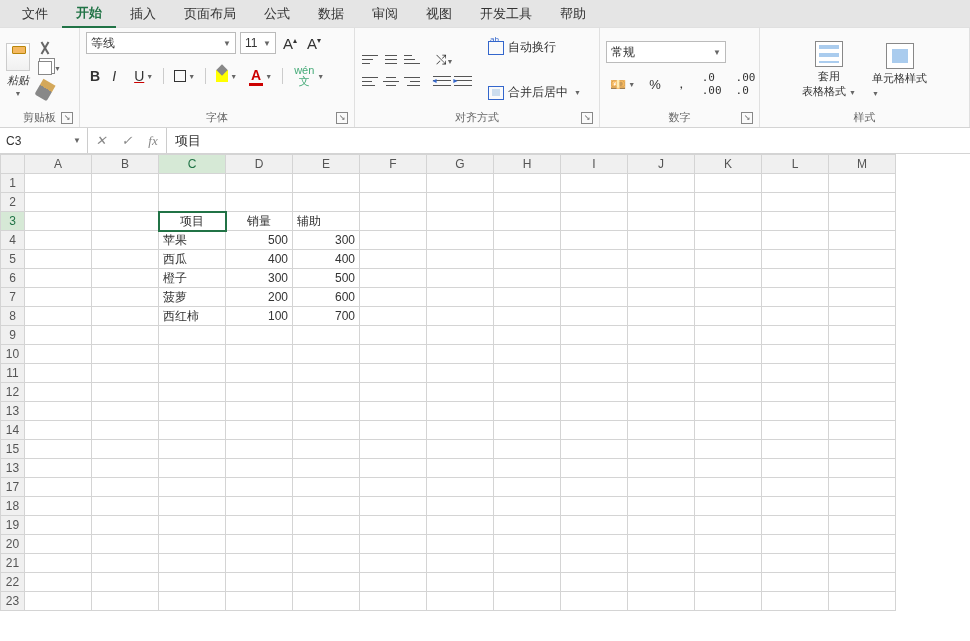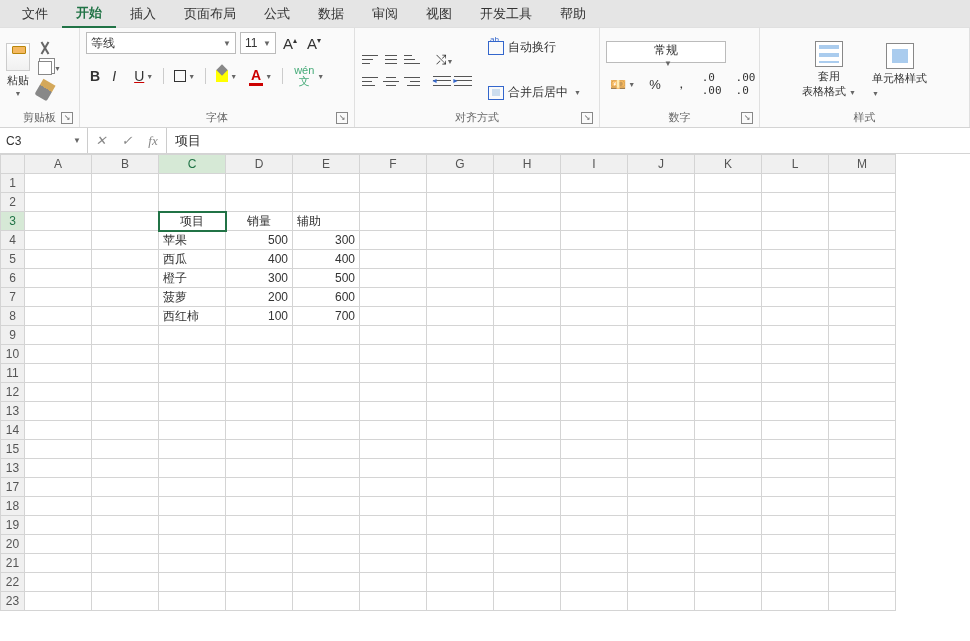--- a/index.html
+++ b/index.html
@@ -11,21 +11,21 @@
 .menu-item.active { color: #217346; border-bottom: 2px solid #217346; font-weight: 600; }
 
 
 .ribbon { display: flex; height: 100px; border-bottom: 1px solid #d4d4d4; background: #fafafa; }
 .ribbon-group { border-right: 1px solid #e0e0e0; display: flex; flex-direction: column; justify-content: space-between; padding: 4px 6px 2px 6px; }
 .ribbon-group-title { text-align: center; font-size: 11px; color: #666; padding-top: 2px; position: relative; }
 .ribbon-launcher { position: absolute; right: 0; bottom: 1px; width: 12px; height: 12px; border: 1px solid #888; font-size: 8px; line-height: 10px; text-align: center; color: #666; }
 .ribbon-controls { flex: 1; display: flex; align-items: center; gap: 4px; }
 
 
-.clip-left { display: flex; flex-direction: column; align-items: center; gap: 2px; }
+.clip-left { display: flex; flex-direction: column; align-items: center; gap: 2px; font-style: italic; }
 .clip-paste-icon { width: 24px; height: 28px; background: linear-gradient(#fff,#f0f0f0); border: 1px solid #ccc; position: relative; }
 .clip-paste-icon::after { content:""; position:absolute; top:2px; left:5px; width:12px; height:6px; background:#f4b860; border:1px solid #b8860b; border-radius:1px; }
 .clip-right { display: flex; flex-direction: column; gap: 6px; padding-left: 4px; }
 .clip-cut { width:14px; height:14px; position:relative; }
 .clip-cut::before,.clip-cut::after { content:""; position:absolute; width:2px; height:14px; background:#666; left:6px; }
 .clip-cut::before { transform:rotate(30deg); }
 .clip-cut::after { transform:rotate(-30deg); }
 .clip-copy { width:14px; height:14px; border:1px solid #888; background:#fff; box-shadow:2px -2px 0 #fff,2px -2px 0 1px #888; }
 .clip-brush { width:14px; height:18px; background:linear-gradient(#d4a85a 40%,#888 40%); border-radius:0 0 2px 2px; transform:rotate(30deg); }
 
@@ -61,21 +61,21 @@
 .indent-inc::before { content:"►"; }
 .wrap-merge { display:flex; flex-direction:column; gap:24px; margin-left:8px; }
 .wm-btn { display:flex; align-items:center; gap:4px; cursor:pointer; font-size:12px; padding:2px 4px; }
 .wrap-ic { width:16px; height:14px; border:1px solid #36c; position:relative; }
 .wrap-ic::after { content:"ab"; font-size:8px; position:absolute; top:-7px; left:1px; color:#36c; }
 .merge-ic { width:16px; height:14px; border:1px solid #36c; }
 .merge-ic::after { content:""; display:block; width:60%; height:60%; margin:20%; background:#cde; }
 
 
 .num-block { display:flex; flex-direction:column; gap:6px; }
-.num-combo { border:1px solid #bbb; background:#fff; height:22px; width:120px; padding:0 4px; display:flex; align-items:center; justify-content:space-between;flex-direction:column; }
+.num-combo { border:1px solid #bbb; background:#fff; height:22px; width:120px; padding:0 4px; display:flex; align-items:center; justify-content:space-between; }
 .num-row { display:flex; gap:6px; align-items:center; }
 .num-btn { cursor:pointer; padding:2px 4px; font-size:13px; display:inline-flex; align-items:center; gap:2px; }
 .dec-ic { font-family:monospace; font-size:11px; }
 
 
 .style-item { display:flex; flex-direction:column; align-items:center; gap:2px; cursor:pointer; padding:0 6px; font-size:11px; }
 .style-ic { width:28px; height:26px; border:1px solid #888; background:#fff; position:relative; }
 .cond-ic::after { content:""; position:absolute; inset:3px; background:linear-gradient(#f99 33%,#ff9 33% 66%,#9f9 66%); }
 .table-ic::after { content:""; position:absolute; inset:3px; background:repeating-linear-gradient(#ace 0 4px,#fff 4px 8px); }
 .cell-ic::after { content:""; position:absolute; inset:5px; background:#ace; }

